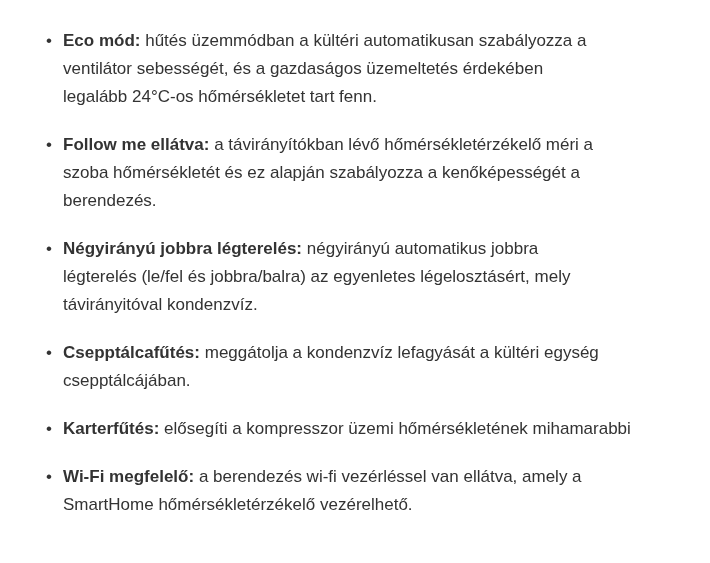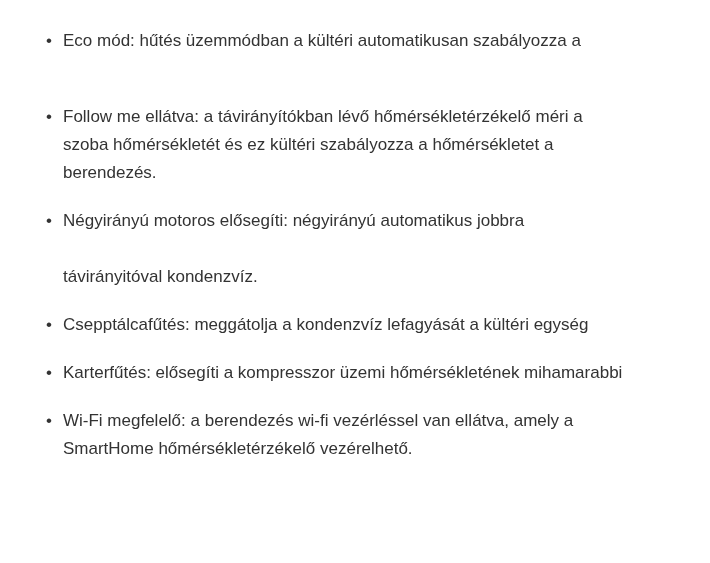--- a/index.html
+++ b/index.html
@@ -29,43 +29,43 @@
   .bullet {
     flex: 0 0 17px;
     width: 17px;
     font-size: 17px;
     line-height: 28px;
   }
   .item-text {
     max-width: 628px;
   }
   .feature-title {
-    font-weight: 400;
+    font-weight: 700;
   }
 </style>
 </head>
 <body>
 
 <div class="page">
   <ul class="feature-list" id="feature-list">
       <li class="feature-item">
         <span class="bullet">•</span>
-        <div class="item-text"><span class="feature-title">Eco mód:</span> <span>hűtés üzemmódban a kültéri automatikusan szabályozza a</span><br><br></div>
+        <div class="item-text"><span class="feature-title">Eco mód:</span> <span>hűtés üzemmódban a kültéri automatikusan szabályozza a</span><br><span>ventilátor sebességét, és a gazdaságos üzemeltetés érdekében</span><br><span>legalább 24°C-os hőmérsékletet tart fenn.</span></div>
       </li>
       <li class="feature-item">
         <span class="bullet">•</span>
-        <div class="item-text"><span class="feature-title">Follow me ellátva:</span> <span>a távirányítókban lévő hőmérsékletérzékelő méri a</span><br><span>szoba hőmérsékletét és ez kültéri szabályozza a hőmérsékletet a</span><br><span>berendezés.</span></div>
+        <div class="item-text"><span class="feature-title">Follow me ellátva:</span> <span>a távirányítókban lévő hőmérsékletérzékelő méri a</span><br><span>szoba hőmérsékletét és ez alapján szabályozza a kenőképességét a</span><br><span>berendezés.</span></div>
       </li>
       <li class="feature-item">
         <span class="bullet">•</span>
-        <div class="item-text"><span class="feature-title">Négyirányú motoros elősegíti:</span> <span>négyirányú automatikus jobbra</span><br><br><span>távirányitóval kondenzvíz.</span></div>
+        <div class="item-text"><span class="feature-title">Négyirányú jobbra légterelés:</span> <span>négyirányú automatikus jobbra</span><br><span>légterelés (le/fel és jobbra/balra) az egyenletes légelosztásért, mely</span><br><span>távirányitóval kondenzvíz.</span></div>
       </li>
       <li class="feature-item">
         <span class="bullet">•</span>
-        <div class="item-text"><span class="feature-title">Csepptálcafűtés:</span> <span>meggátolja a kondenzvíz lefagyását a kültéri egység</span><br></div>
+        <div class="item-text"><span class="feature-title">Csepptálcafűtés:</span> <span>meggátolja a kondenzvíz lefagyását a kültéri egység</span><br><span>csepptálcájában.</span></div>
       </li>
       <li class="feature-item">
         <span class="bullet">•</span>
         <div class="item-text"><span class="feature-title">Karterfűtés:</span> <span>elősegíti a kompresszor üzemi hőmérsékletének mihamarabbi</span><br></div>
       </li>
       <li class="feature-item">
         <span class="bullet">•</span>
         <div class="item-text"><span class="feature-title">Wi-Fi megfelelő:</span> <span>a berendezés wi-fi vezérléssel van ellátva, amely a</span><br><span>SmartHome hőmérsékletérzékelő vezérelhető.</span></div>
       </li>
     </ul>

